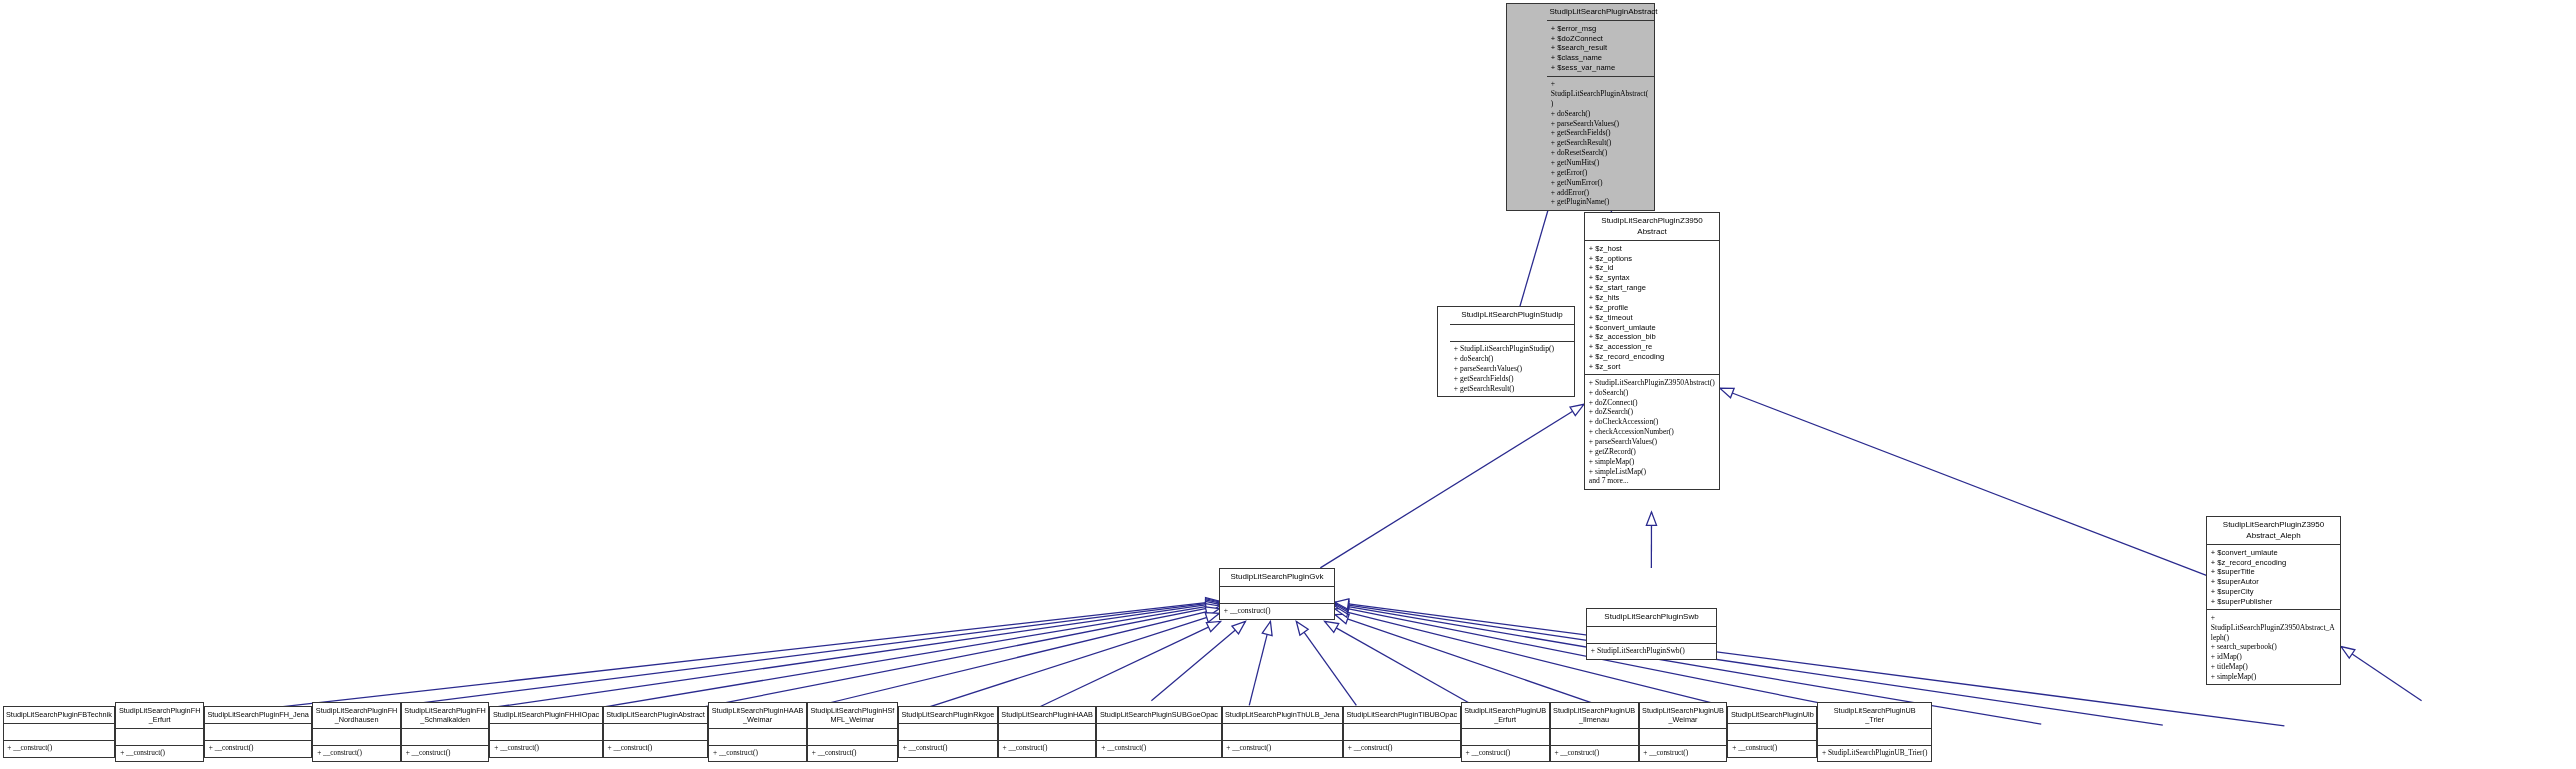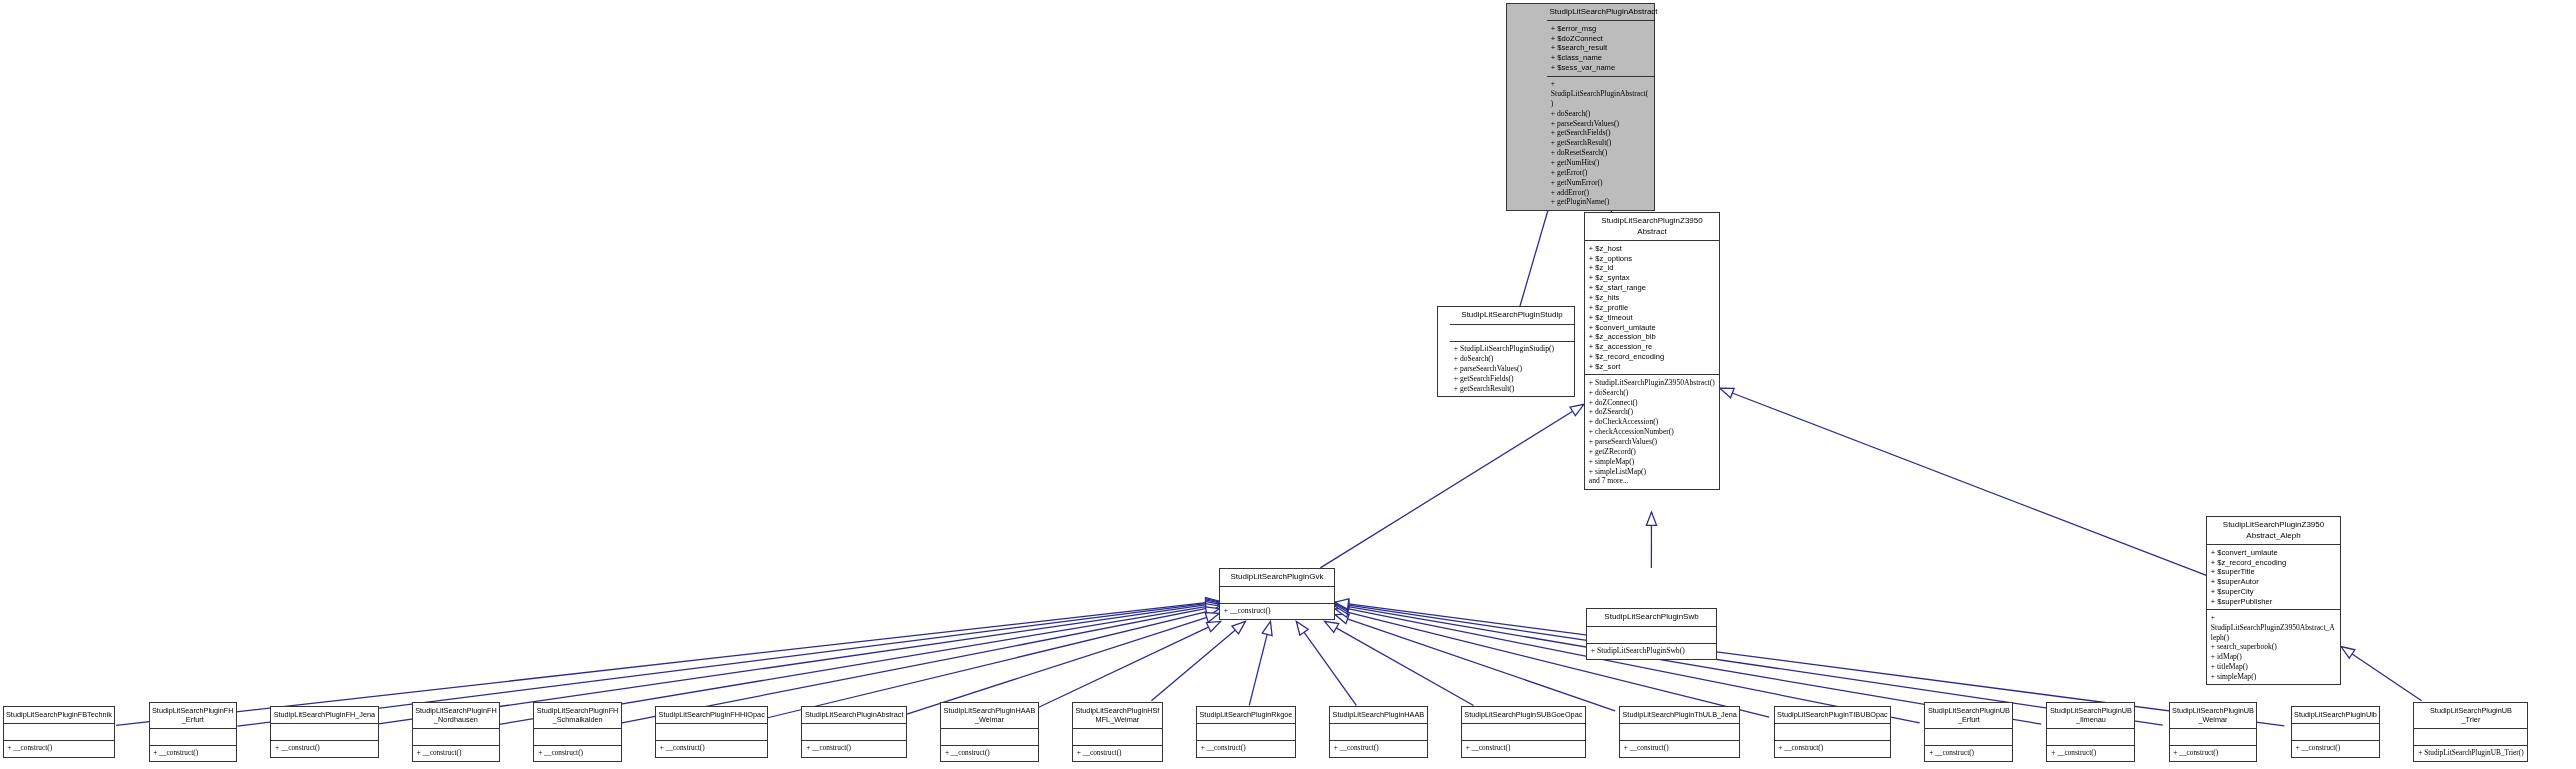--- a/index.html
+++ b/index.html
@@ -48,21 +48,20 @@
     min-height:10.8px;
     white-space:pre-line;
     overflow-wrap:anywhere;
     font-family:Liberation Serif, serif;
   }
   #bottom-row{
     position:absolute;
     left:2.5px;top:695px;
     width:2526px;height:74px;
     display:flex;
-    justify-content:space-between;
     align-items:center;
   }
   #bottom-row .uml-class{position:static;flex:0 0 auto;font-size:7.3px;}
   #bottom-row .c-title{font-size:7.3px;}
 </style>
 </head>
 <body>
 
 <div id="diagram">
 

